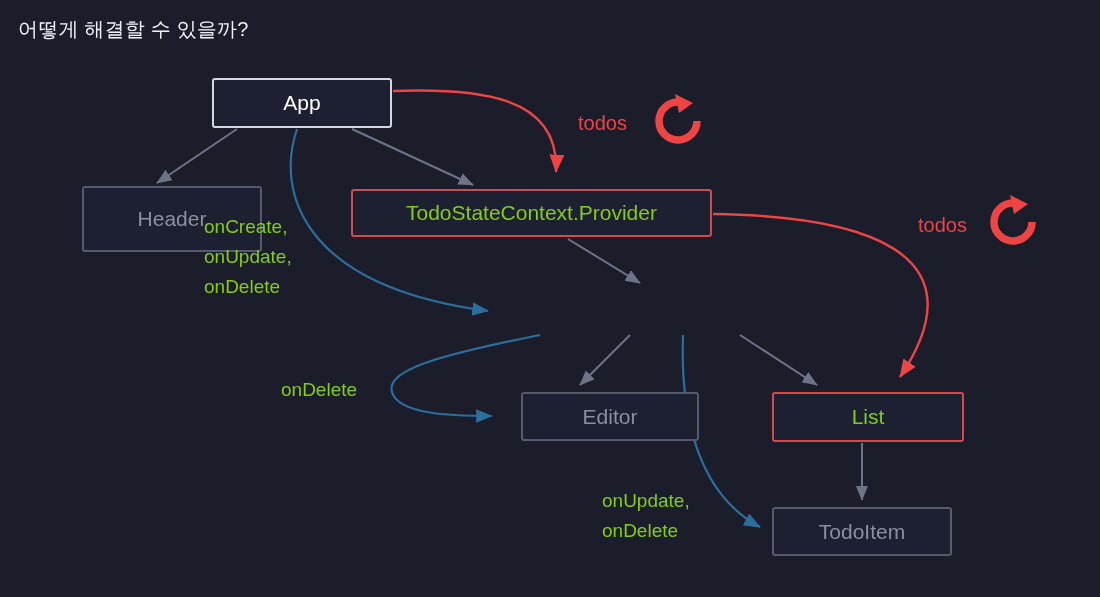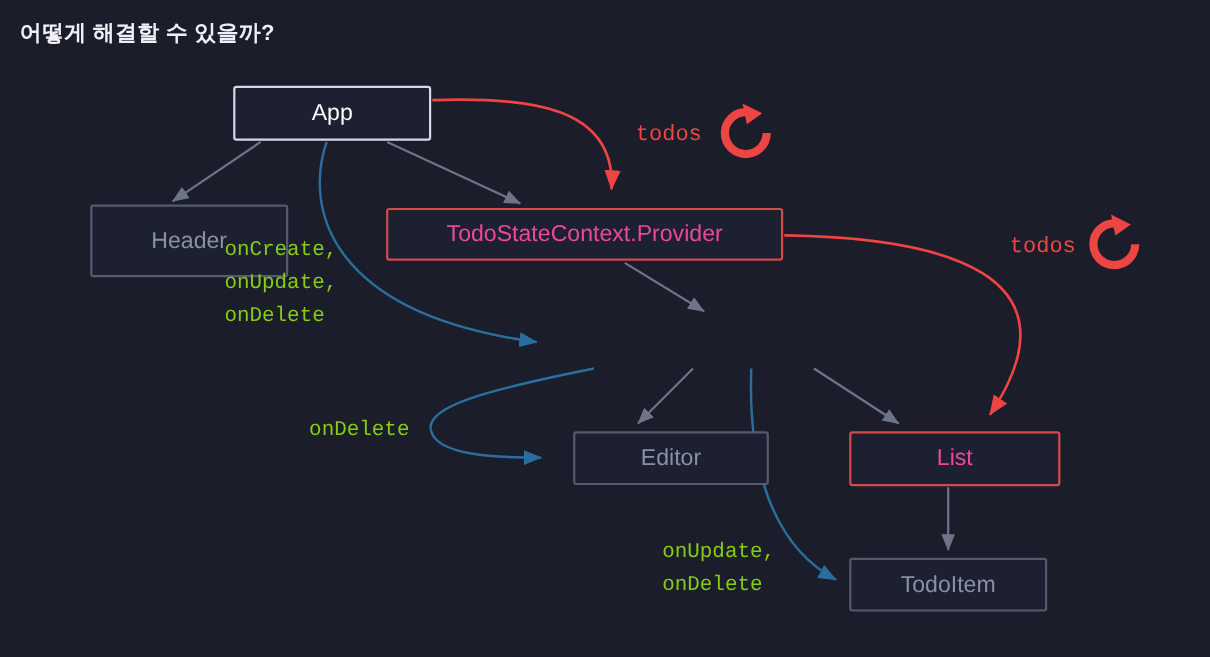--- a/index.html
+++ b/index.html
@@ -13,21 +13,21 @@
     height: 597px;
     background: #1b1d2b;
     overflow: hidden;
     font-family: "Liberation Sans", sans-serif;
   }
   #title {
     position: absolute;
     left: 18px;
     top: 16px;
     font-size: 20px;
-    font-weight: bold;
+    font-weight: normal;
     color: #eef0f6;
     letter-spacing: 0.2px;
   }
   svg#edges {
     position: absolute;
     left: 0;
     top: 0;
     width: 1100px;
     height: 597px;
   }
@@ -39,29 +39,28 @@
     justify-content: center;
     border-style: solid;
     border-width: 2px;
     border-radius: 3px;
     background: #1d2031;
     font-size: 21px;
     white-space: nowrap;
   }
   .node.app      { border-color: #d5d8e3; color: #ffffff; }
   .node.dim      { border-color: #555a6e; color: #8a8fa3; }
-  .node.red      { border-color: #d44a4a; color: #ec4899; }
+  .node.red      { border-color: #d44a4a; color: #84cc16; }
   .node.blue     { border-color: #2f5f85; color: #4b7fa8; }
 
   .edge-label {
     position: absolute;
     font-size: 19px;
     line-height: 30px;
     white-space: pre;
-    font-family: Liberation Mono, monospace;
   }
   .edge-label.blue { color: #84cc16; }
   .edge-label.red  { color: #ef4444; font-size: 20px; }
 
   .refresh-icon {
     position: absolute;
     width: 56px;
     height: 56px;
   }
 </style>

